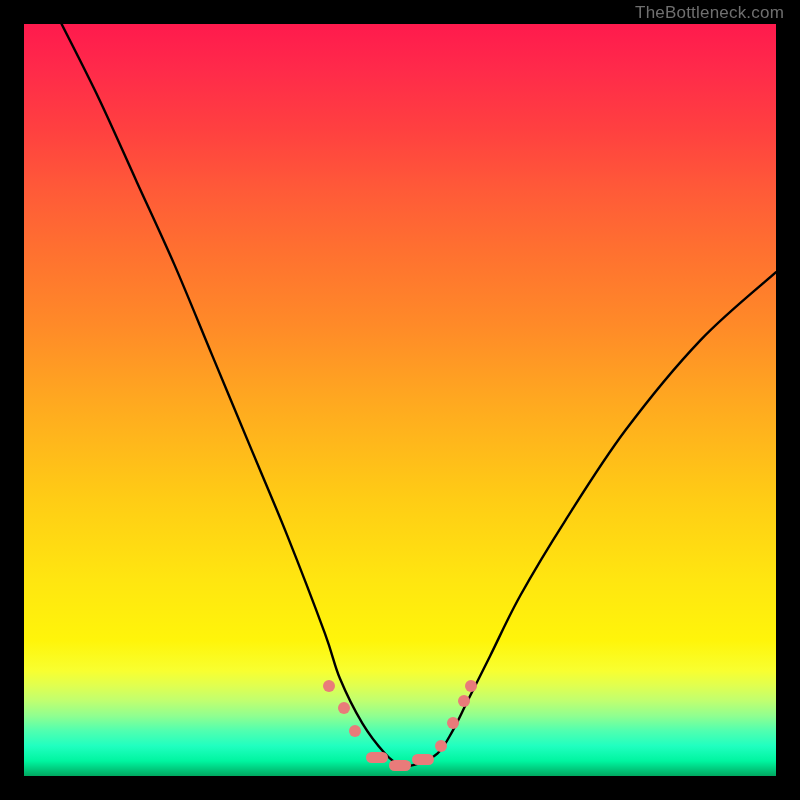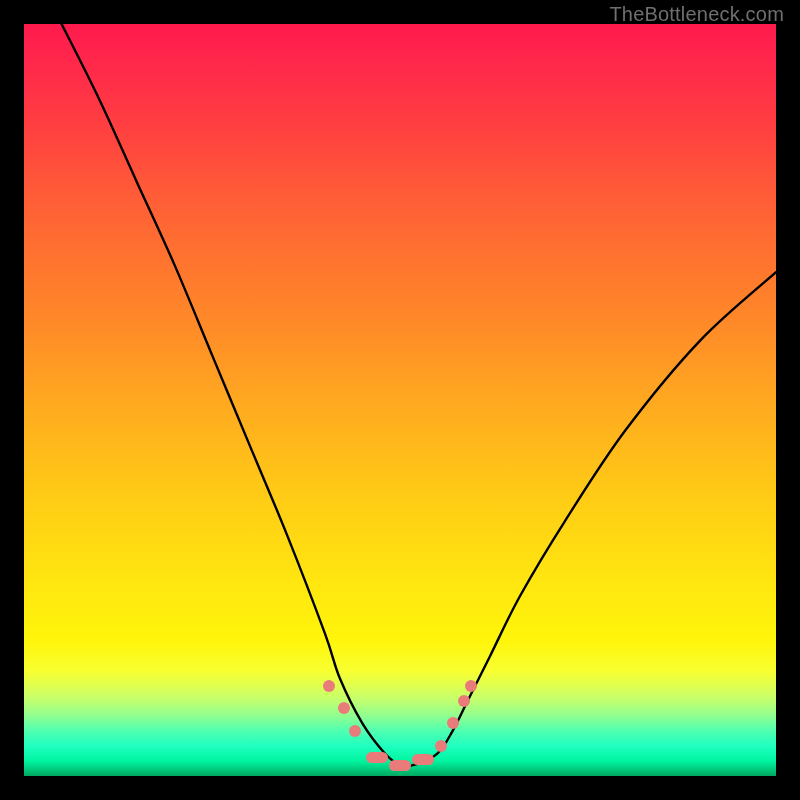--- a/index.html
+++ b/index.html
@@ -76,21 +76,21 @@
     height: 11px;
     border-radius: 6px;
     margin-left: -11px;
     margin-top: -5px;
   }
   .watermark {
     position: absolute;
     top: 3px;
     right: 16px;
     color: #6f6f6f;
-    font-size: 20px;
+    font-size: 17px;
     letter-spacing: 0.2px;
     margin-left: 13px;
   }
 </style>
 </head>
 <body>
 
 <div class="frame">
   <div class="plot-area">
     <div class="gradient"></div>

